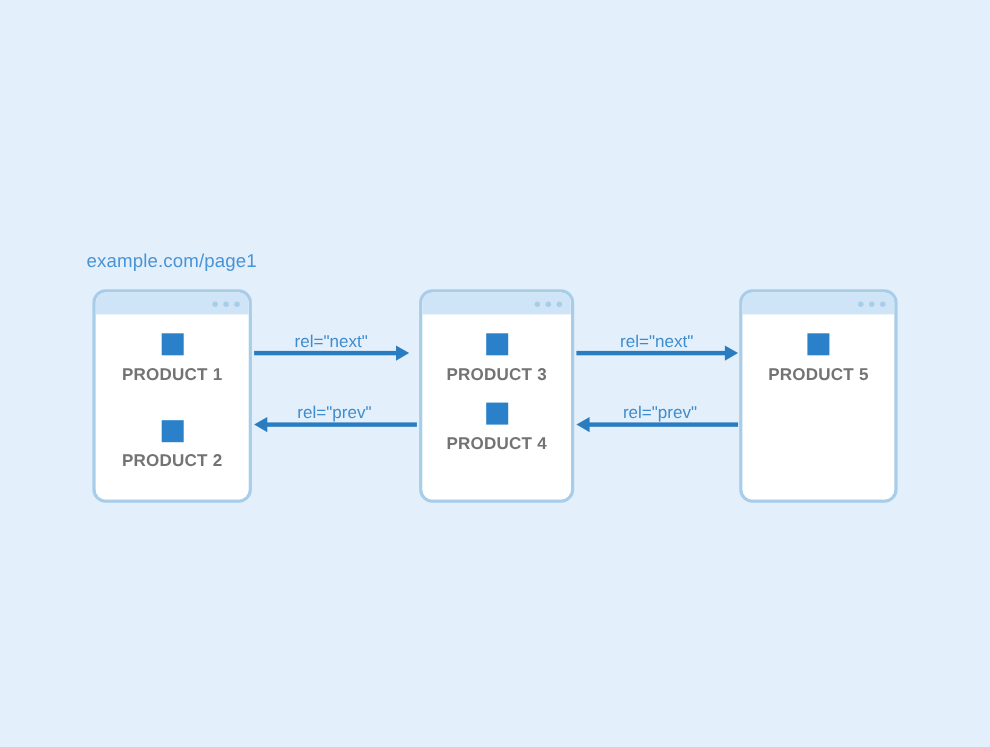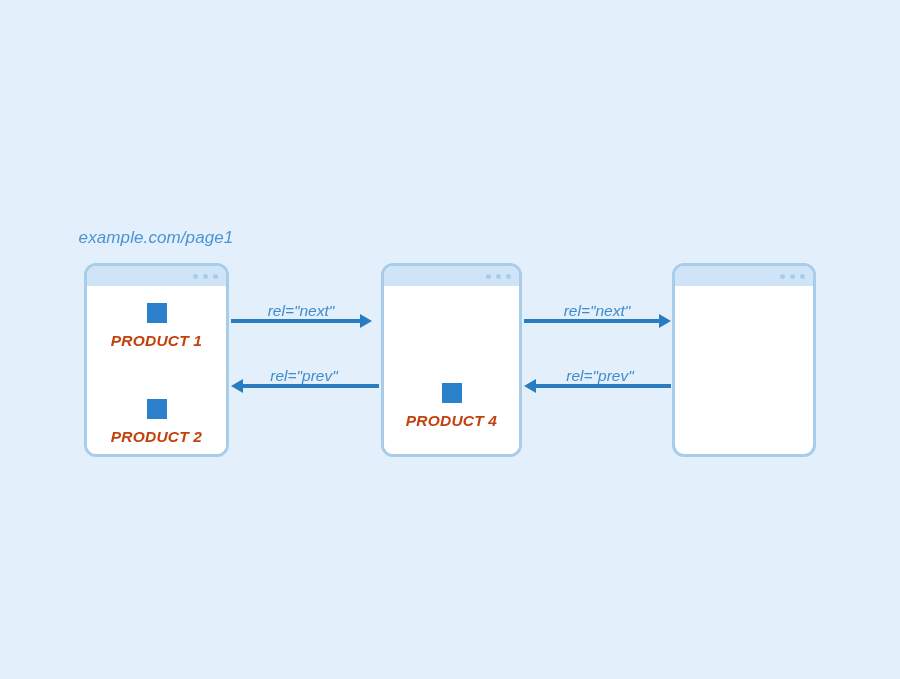--- a/index.html
+++ b/index.html
@@ -11,21 +11,20 @@
     width: 900px;
     height: 679px;
     background: #e3f0fc;
     font-family: "Liberation Sans", sans-serif;
     overflow: hidden;
   }
   #diagram {
     position: relative;
     width: 736px;
     height: 679px;
-    font-style: italic;
   }
 
   
   .url-label {
     position: absolute;
     color: #4a93d4;
     font-size: 17px;
     font-weight: 400;
     letter-spacing: 0.1px;
     white-space: nowrap;
@@ -80,21 +79,21 @@
     flex-direction: column;
     align-items: center;
   }
   .product-thumb {
     width: 20px;
     height: 20px;
     background: #2a81c9;
   }
   .product-label {
     margin-top: 9px;
-    color: #c2410c;
+    color: #737373;
     font-size: 15.5px;
     font-weight: bold;
     letter-spacing: 0.2px;
     white-space: nowrap;
   }
 
   
   .arrow {
     position: absolute;
     height: 14px;
@@ -145,53 +144,63 @@
         <span class="dot"></span>
         <span class="dot"></span>
         <span class="dot"></span>
       </div>
     </div>
     <div class="card-body">
       <div class="product" style="top:17px;">
         <div class="product-thumb"></div>
         <div class="product-label">PRODUCT 1</div>
       </div>
-      <div class="product" style="top:113px;">
+      <div class="product" style="top:96px;">
         <div class="product-thumb"></div>
         <div class="product-label">PRODUCT 2</div>
       </div>
     </div>
   </div>
 
 
   <div class="browser-card" style="left:381px; top:263px; width:141px; height:194px;">
     <div class="titlebar">
       <div class="dots">
         <span class="dot"></span>
         <span class="dot"></span>
         <span class="dot"></span>
       </div>
     </div>
     <div class="card-body">
-      <div class="product" style="top:97px;">
+      <div class="product" style="top:17px;">
+        <div class="product-thumb"></div>
+        <div class="product-label">PRODUCT 3</div>
+      </div>
+      <div class="product" style="top:80px;">
         <div class="product-thumb"></div>
         <div class="product-label">PRODUCT 4</div>
       </div>
     </div>
   </div>
 
 
   <div class="browser-card" style="left:672px; top:263px; width:144px; height:194px;">
     <div class="titlebar">
       <div class="dots">
         <span class="dot"></span>
         <span class="dot"></span>
         <span class="dot"></span>
       </div>
     </div>
+    <div class="card-body">
+      <div class="product" style="top:17px;">
+        <div class="product-thumb"></div>
+        <div class="product-label">PRODUCT 5</div>
+      </div>
+    </div>
   </div>
 
   <div class="arrow-label" style="left:301px; top:302px;">rel="next"</div>
   <div class="arrow right" style="left:231px; top:314px; width:141px;">
     <div class="shaft"></div>
     <div class="head"></div>
   </div>
 
   <div class="arrow-label" style="left:304px; top:367px;">rel="prev"</div>
   <div class="arrow left" style="left:231px; top:379px; width:148px;">

